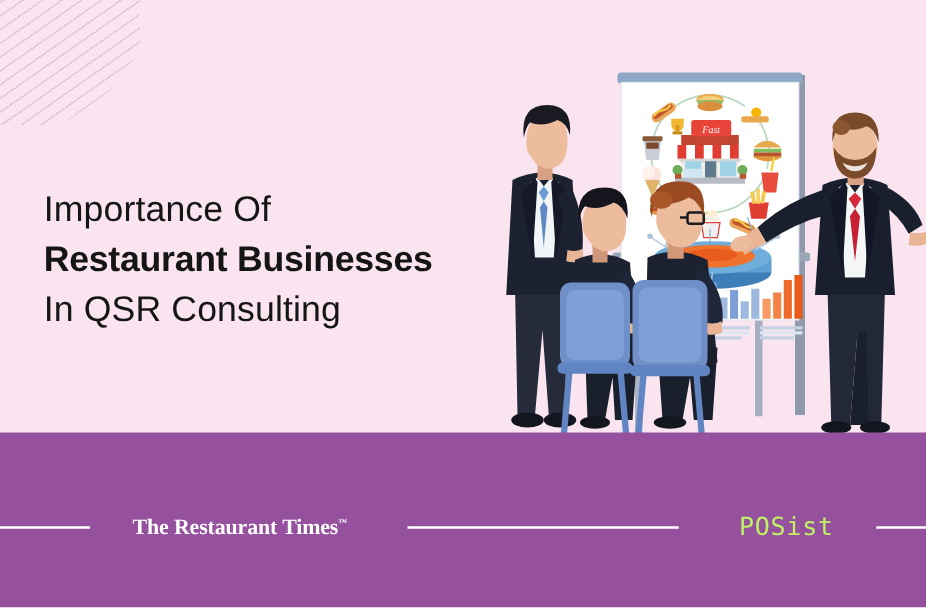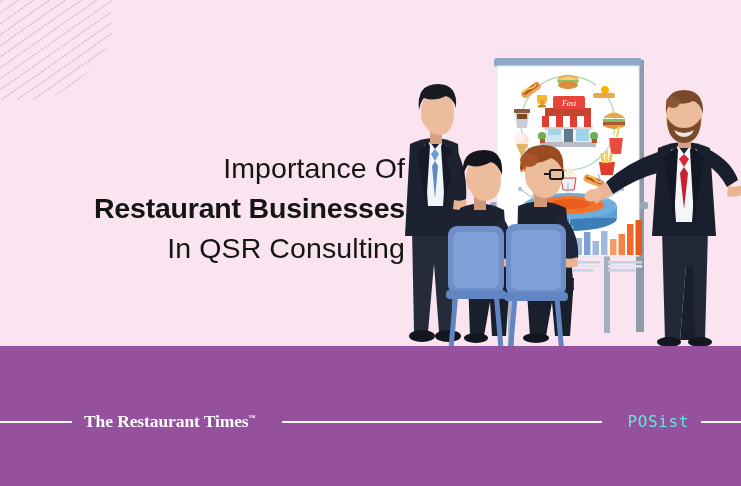--- a/index.html
+++ b/index.html
@@ -35,35 +35,34 @@
   #headline {
     position:absolute; left:35px; top:148px;
     width:370px;
   }
   .hl-line {
     font-size:28.5px;
     line-height:40px;
     letter-spacing:0.1px;
     color:#151515;
     white-space:nowrap;
-    text-align:right;
   }
   .hl-line.light { font-weight:400; }
   .hl-line.bold  { font-weight:700; letter-spacing:-0.2px; }
 
   
   #footer-band {
     position:absolute; left:0; top:346px;
     width:741px; height:140px;
     background:#96519E;
   }
   #footer-row {
     position:absolute; left:0; top:64px;
     width:741px; height:24px;
-    display:flex; align-items:center;
+    display:flex; align-items:center;gap:22px;
   }
   .rule {
     height:1.6px; background:#FFFFFF; flex:0 0 auto;
   }
   .rule.r1 { width:72px; margin-left:0; }
   .rule.r2 { flex:1 1 auto; margin:0 14px; }
   .rule.r3 { width:40px; }
   #brand-trt {
     font-family:"Liberation Serif", serif;
     font-weight:700;
@@ -74,23 +73,23 @@
     margin:0 12px;
     position:relative;
     top:-1px;
   }
   #brand-trt .tm {
     font-size:7px; vertical-align:super; letter-spacing:0;
   }
   #brand-posist {
     font-family:"DejaVu Sans Mono", monospace;
     font-weight:400;
-    font-size:16px;
+    font-size:20px;
     letter-spacing:0.6px;
-    color:#5eead4;
+    color:#bef264;
     white-space:nowrap;
     margin:0 12px;
     position:relative; top:-1px;
   }
 
   
   #illustration {
     position:absolute; left:390px; top:40px;
     width:351px; height:312px;
   }

